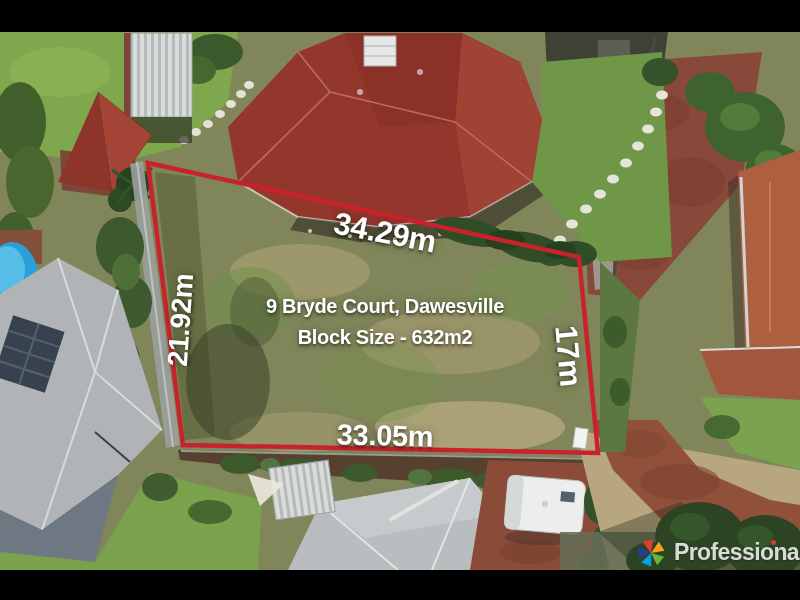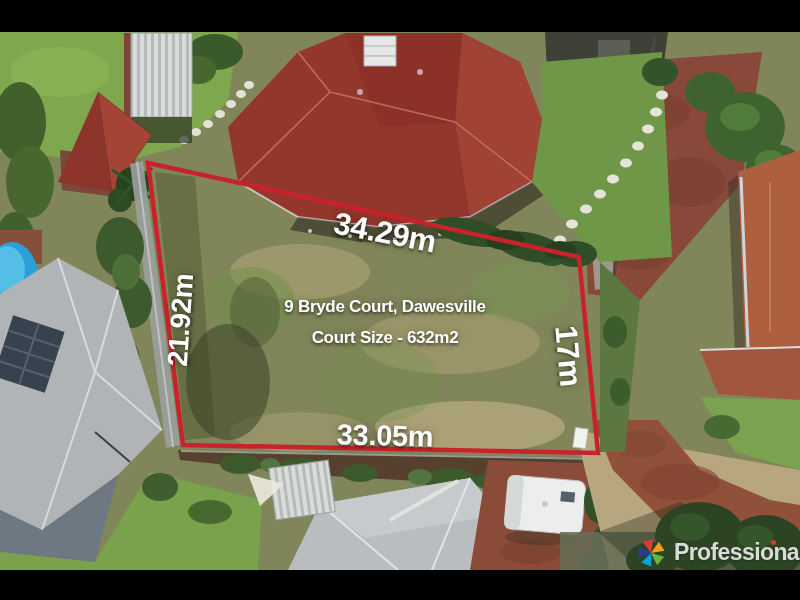--- a/index.html
+++ b/index.html
@@ -16,21 +16,21 @@
     white-space:nowrap;pointer-events:none;
   }
   .dim-top{left:385px;top:233px;font-size:31px;transform:translate(-50%,-50%) rotate(11deg);}
   .dim-left{left:181px;top:320px;font-size:28px;transform:translate(-50%,-50%) rotate(-86deg);}
   .dim-right{left:568px;top:356px;font-size:31px;transform:translate(-50%,-50%) rotate(85deg);}
   .dim-bottom{left:385px;top:436px;font-size:29px;transform:translate(-50%,-50%) rotate(1.5deg);}
   .address-block{
     position:absolute;left:385px;top:322px;transform:translate(-50%,-50%);
     text-align:center;color:#fff;font-weight:700;letter-spacing:-.3px;
     text-shadow:0 2px 3px rgba(0,0,0,.5),0 0 10px rgba(0,0,0,.25);
-    font-size:17px;line-height:31px;white-space:nowrap;pointer-events:none;
+    font-size:20px;line-height:31px;white-space:nowrap;pointer-events:none;
   }
   .logo{position:absolute;left:633px;top:534px;display:flex;align-items:center;gap:5px;}
   .logo-text{
     position:relative;color:#e7e7e4;opacity:.93;font-size:23px;font-weight:600;
     letter-spacing:-.6px;text-shadow:0 1px 2px rgba(0,0,0,.35);
   }
   .logo-idot{position:absolute;width:5px;height:5px;border-radius:50%;left:97px;top:1px;}
 </style>
 </head>
 <body>
@@ -259,21 +259,21 @@
     </svg>
   </div>
 
   <div class="overlay-label dim-top">34.29m</div>
   <div class="overlay-label dim-left">21.92m</div>
   <div class="overlay-label dim-right">17m</div>
   <div class="overlay-label dim-bottom">33.05m</div>
 
   <div class="address-block">
     <div>9 Bryde Court, Dawesville</div>
-    <div>Court Size - 632m2</div>
+    <div>Block Size - 632m2</div>
   </div>
 
   <div class="logo">
     <svg width="36" height="36" viewBox="0 0 40 40">
       <g transform="rotate(-14 20 21)">
         <polygon points="20,21 14,7 26,7" fill="#e03c31" transform="rotate(0 20 21)"></polygon>
         <polygon points="20,21 14,7 26,7" fill="#f6a01a" transform="rotate(72 20 21)"></polygon>
         <polygon points="20,21 14,7 26,7" fill="#6cb33f" transform="rotate(144 20 21)"></polygon>
         <polygon points="20,21 14,7 26,7" fill="#00a3e0" transform="rotate(216 20 21)"></polygon>
         <polygon points="20,21 14,7 26,7" fill="#243f93" transform="rotate(288 20 21)"></polygon>

